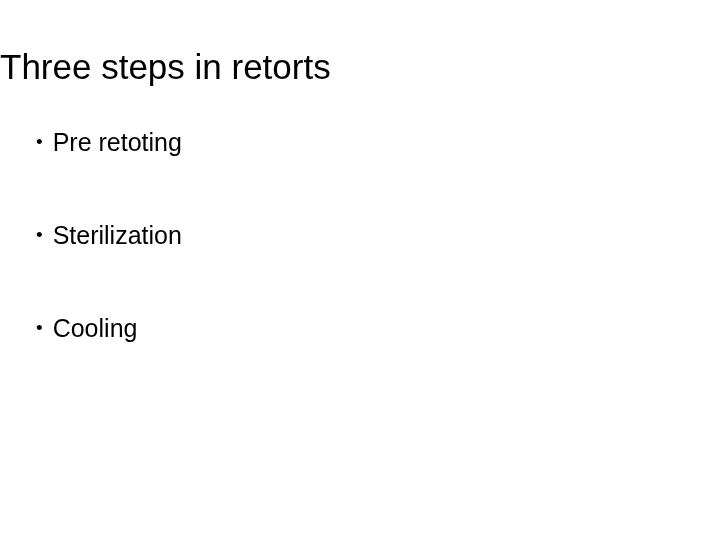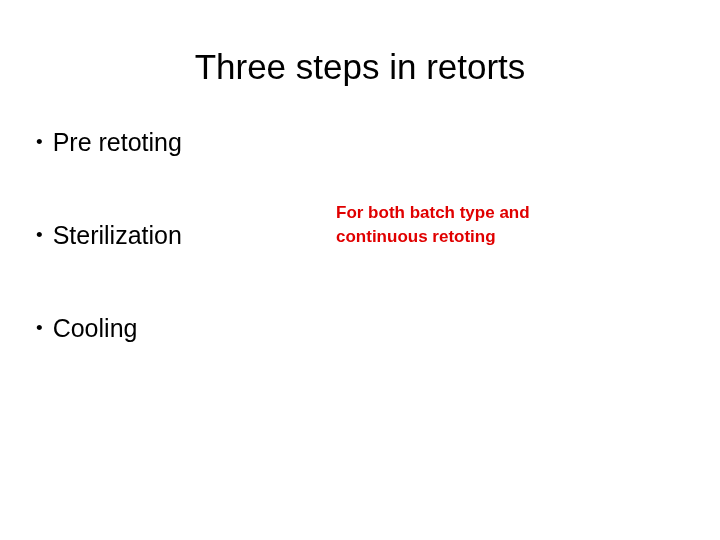--- a/index.html
+++ b/index.html
@@ -21,21 +21,21 @@
     top: 0;
     width: 720px;
     height: 540px;
     background: #ffffff;
   }
   .slide-title {
     position: absolute;
     left: 0;
     top: 46px;
     width: 720px;
-    text-align: center;
+    text-align: left;
     font-size: 35px;
     line-height: 42px;
     font-weight: normal;
     color: #000000;
     letter-spacing: 0px;
   }
   .bullet-list {
     position: absolute;
     left: 36px;
     top: 127px;
@@ -95,18 +95,14 @@
       <span class="bullet-text">Sterilization</span>
     </div>
 
     <div class="bullet-item">
       <span class="bullet-dot">•</span>
       <span class="bullet-text">Cooling</span>
     </div>
 
   </div>
 
-  <div class="side-note">
-    <span class="note-line">For both batch type and</span>
-    <span class="note-line">continuous retoting</span>
-  </div>
 
 </div>
 
 </body></html>

